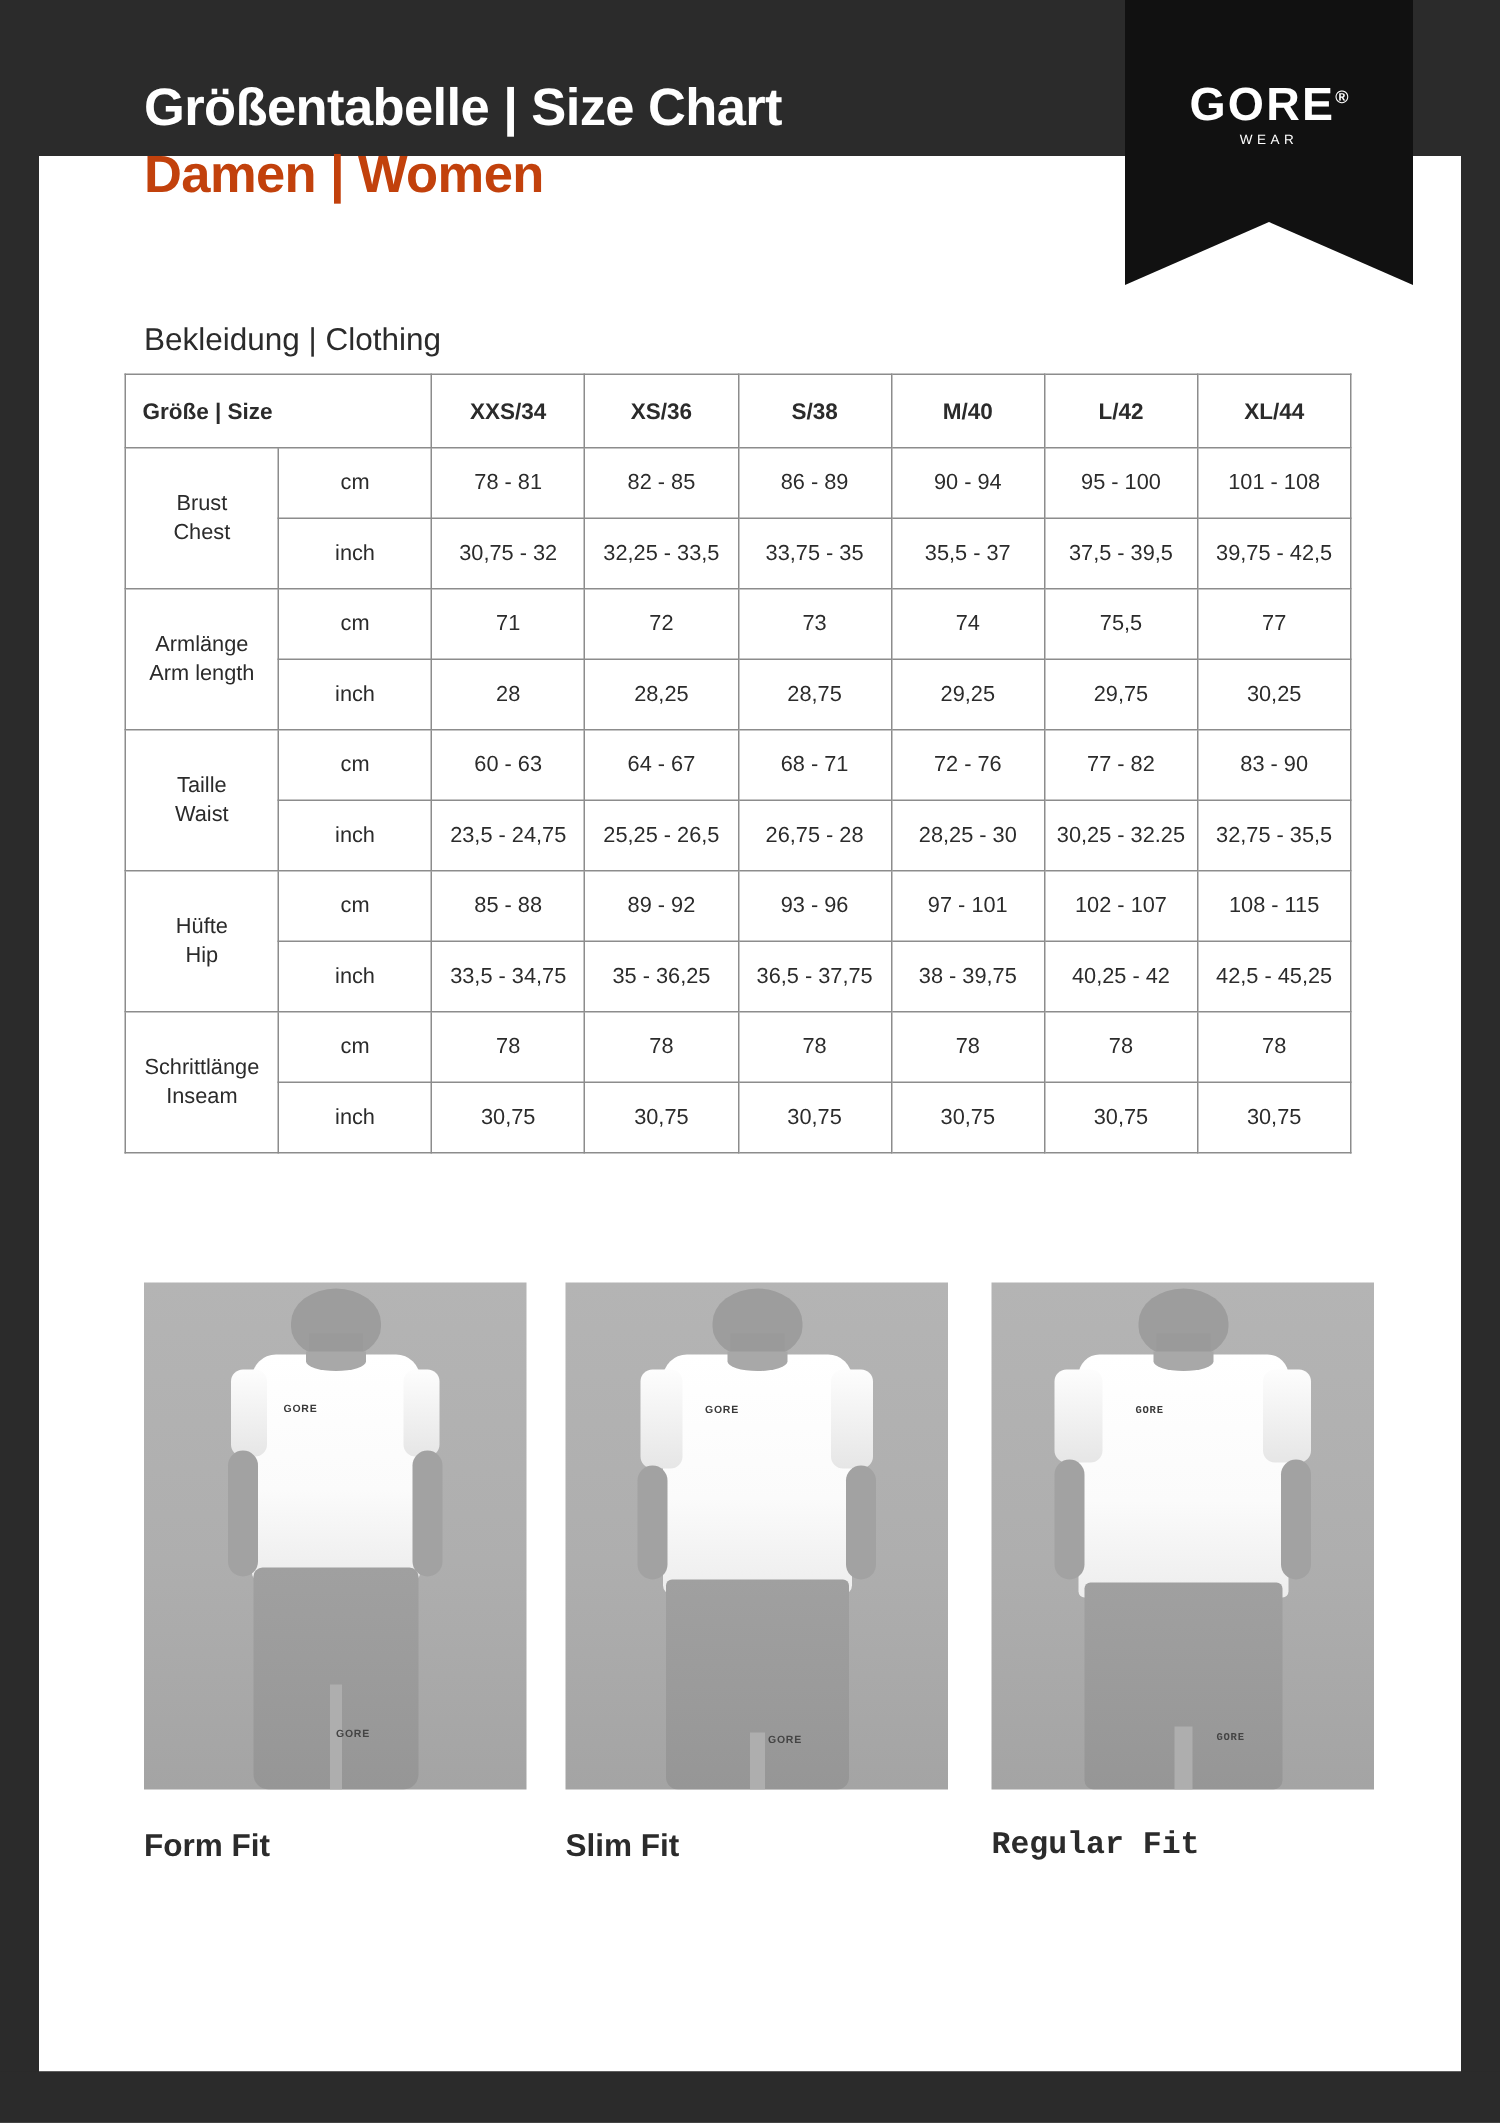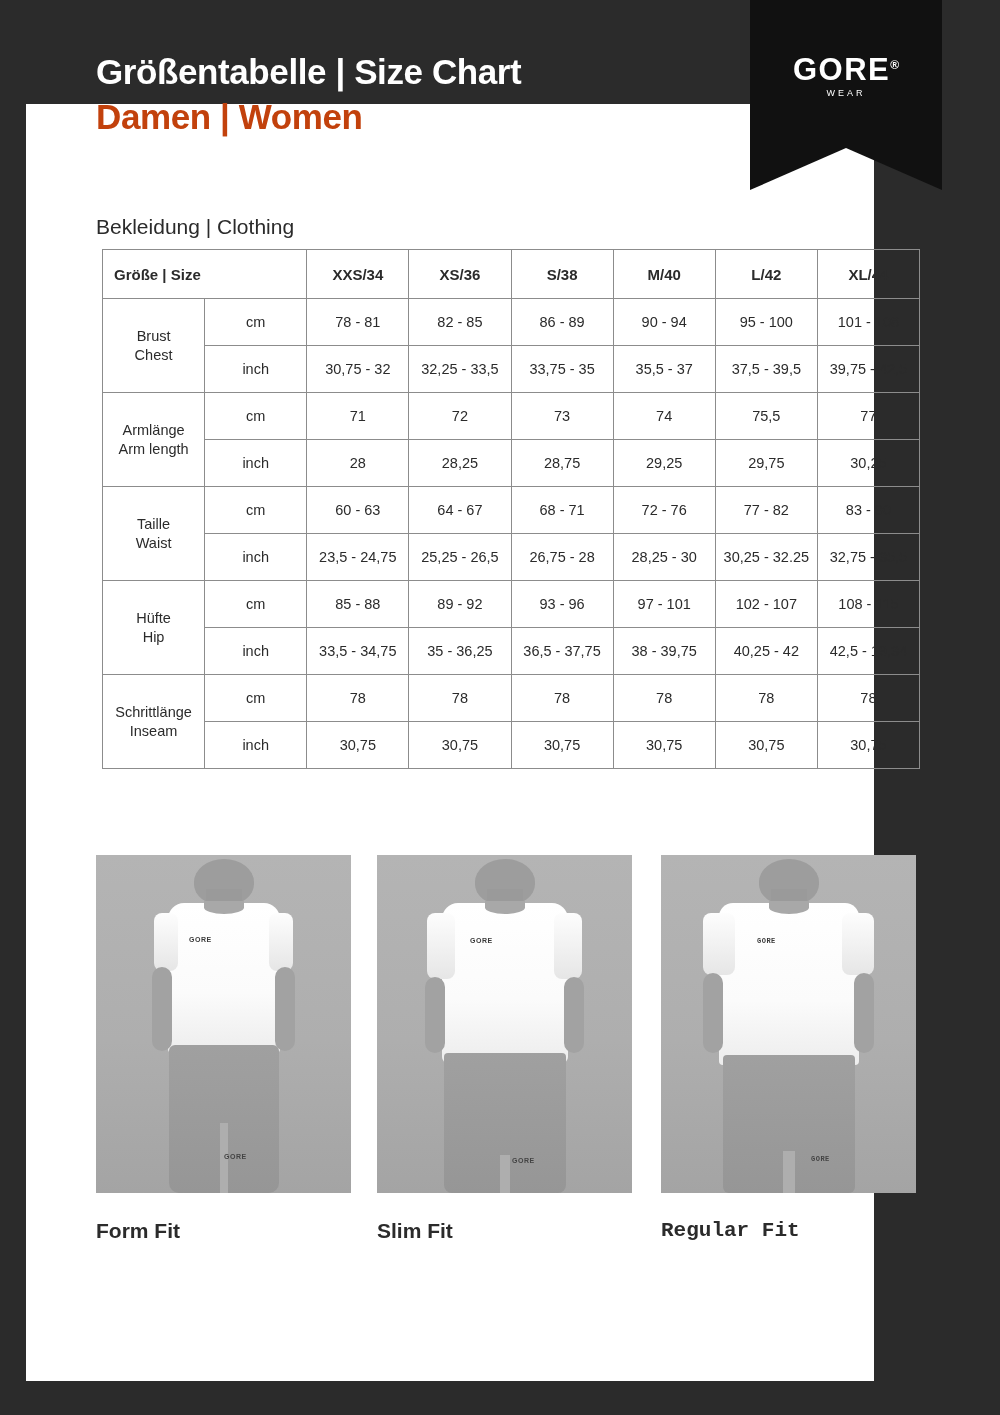--- a/index.html
+++ b/index.html
@@ -18,21 +18,21 @@
     left: 0;
     top: 0;
     width: 1000px;
     height: 1415px;
     background: #2b2b2b;
   }
   .sheet {
     position: absolute;
     left: 26px;
     top: 0;
-    width: 848px;
+    width: 948px;
     height: 1381px;
     background: #ffffff;
   }
   
   .header-band {
     position: absolute;
     left: 0;
     top: 0;
     width: 948px;
     height: 104px;
@@ -118,21 +118,21 @@
     position: absolute;
     left: 70px;
     top: 215px;
     font-size: 21px;
     font-weight: normal;
     color: #2b2b2b;
   }
   
   .size-table {
     position: absolute;
-    left: 76px;
+    left: 57px;
     top: 249px;
     width: 818px;
     border-collapse: collapse;
     table-layout: fixed;
     padding-left: 32px;
   }
   .size-table td, .size-table th {
     border: 1px solid #8c8c8c;
     font-size: 14.5px;
     color: #2b2b2b;
@@ -392,21 +392,21 @@
           <td>102 - 107</td>
           <td>108 - 115</td>
         </tr>
         <tr>
           <td class="unitcell">inch</td>
           <td>33,5 - 34,75</td>
           <td>35 - 36,25</td>
           <td>36,5 - 37,75</td>
           <td>38 - 39,75</td>
           <td>40,25 - 42</td>
-          <td>42,5 - 19,34</td>
+          <td>42,5 - 45,25</td>
         </tr>
 
         <tr>
           <td class="rowlabel" rowspan="2">
             <div>Schrittlänge</div>
             <div>Inseam</div>
           </td>
           <td class="unitcell">cm</td>
           <td>78</td>
           <td>78</td>

